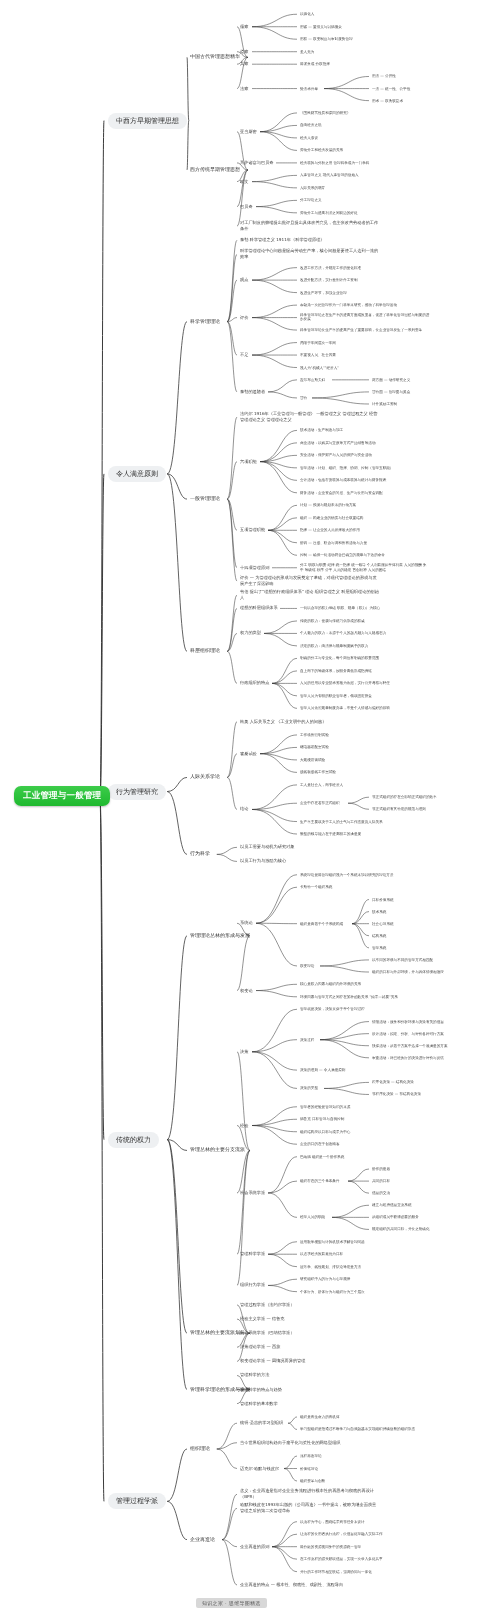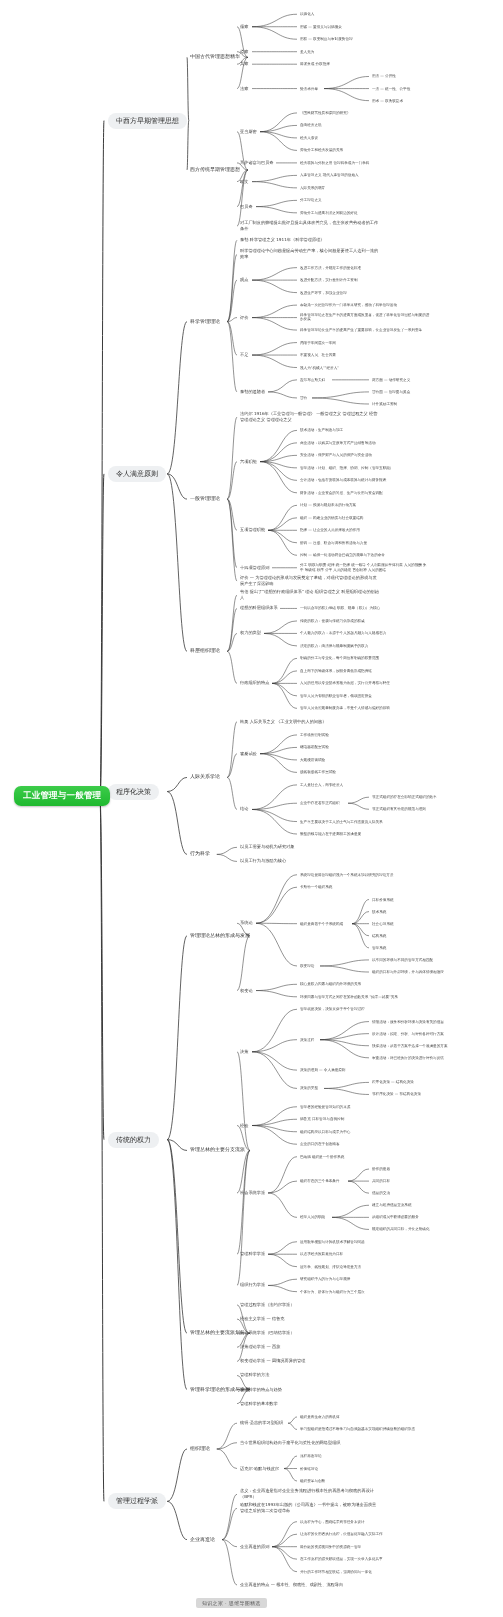--- a/index.html
+++ b/index.html
@@ -311,21 +311,21 @@
       <div class="node b3" style="left: 240px; top: 633.422px;">权力的类型</div>
       <div class="node b4" style="left: 300px; top: 620.934px;">传统的权力：世袭与传统习俗形成的权威</div>
       <div class="node b4" style="left: 300px; top: 633.422px;">个人魅力的权力：来源于个人的超凡魅力与人格感召力</div>
       <div class="node b4" style="left: 300px; top: 645.91px;">法定的权力：由法律与规章制度赋予的权力</div>
       <div class="node b3" style="left: 240px; top: 683.375px;">行政组织的特点</div>
       <div class="node b4" style="left: 300px; top: 658.399px;">明确的分工与专业化，每个岗位有明确的权责范围</div>
       <div class="node b4" style="left: 300px; top: 670.887px;">自上而下的等级体系，按职务高低形成指挥链</div>
       <div class="node b4" style="left: 300px; top: 683.375px;">人员的任用以专业技术资格为依据，实行公开考核与聘任</div>
       <div class="node b4" style="left: 300px; top: 695.864px;">管理人员为专职的职业管理者，领取固定薪金</div>
       <div class="node b4" style="left: 300px; top: 708.352px;">管理人员依照规章制度办事，不受个人情感与偏好的影响</div>
-      <div class="node b1" style="left: 108px; top: 791.54px;">程序化决策</div>
+      <div class="node b1" style="left: 108px; top: 791.54px;">行为管理研究</div>
       <div class="node b2" style="left: 190px; top: 777.44px;">人际关系学论</div>
       <div class="node b3" style="left: 240px; top: 721.646px;">梅奥 人际关系之父 《工业文明中的人的问题》</div>
       <div class="node b3" style="left: 240px; top: 753.672px;">霍桑试验</div>
       <div class="node b4" style="left: 300px; top: 734.94px;">工作场所照明试验</div>
       <div class="node b4" style="left: 300px; top: 747.428px;">继电器装配室试验</div>
       <div class="node b4" style="left: 300px; top: 759.917px;">大规模访谈试验</div>
       <div class="node b4" style="left: 300px; top: 772.405px;">接线板接线工作室试验</div>
       <div class="node b3" style="left: 240px; top: 809.467px;">结论</div>
       <div class="node b4" style="left: 300px; top: 784.893px;">工人是社会人，而非经济人</div>
       <div class="node b4" style="left: 300px; top: 803.223px;">企业中存在着非正式组织</div>

